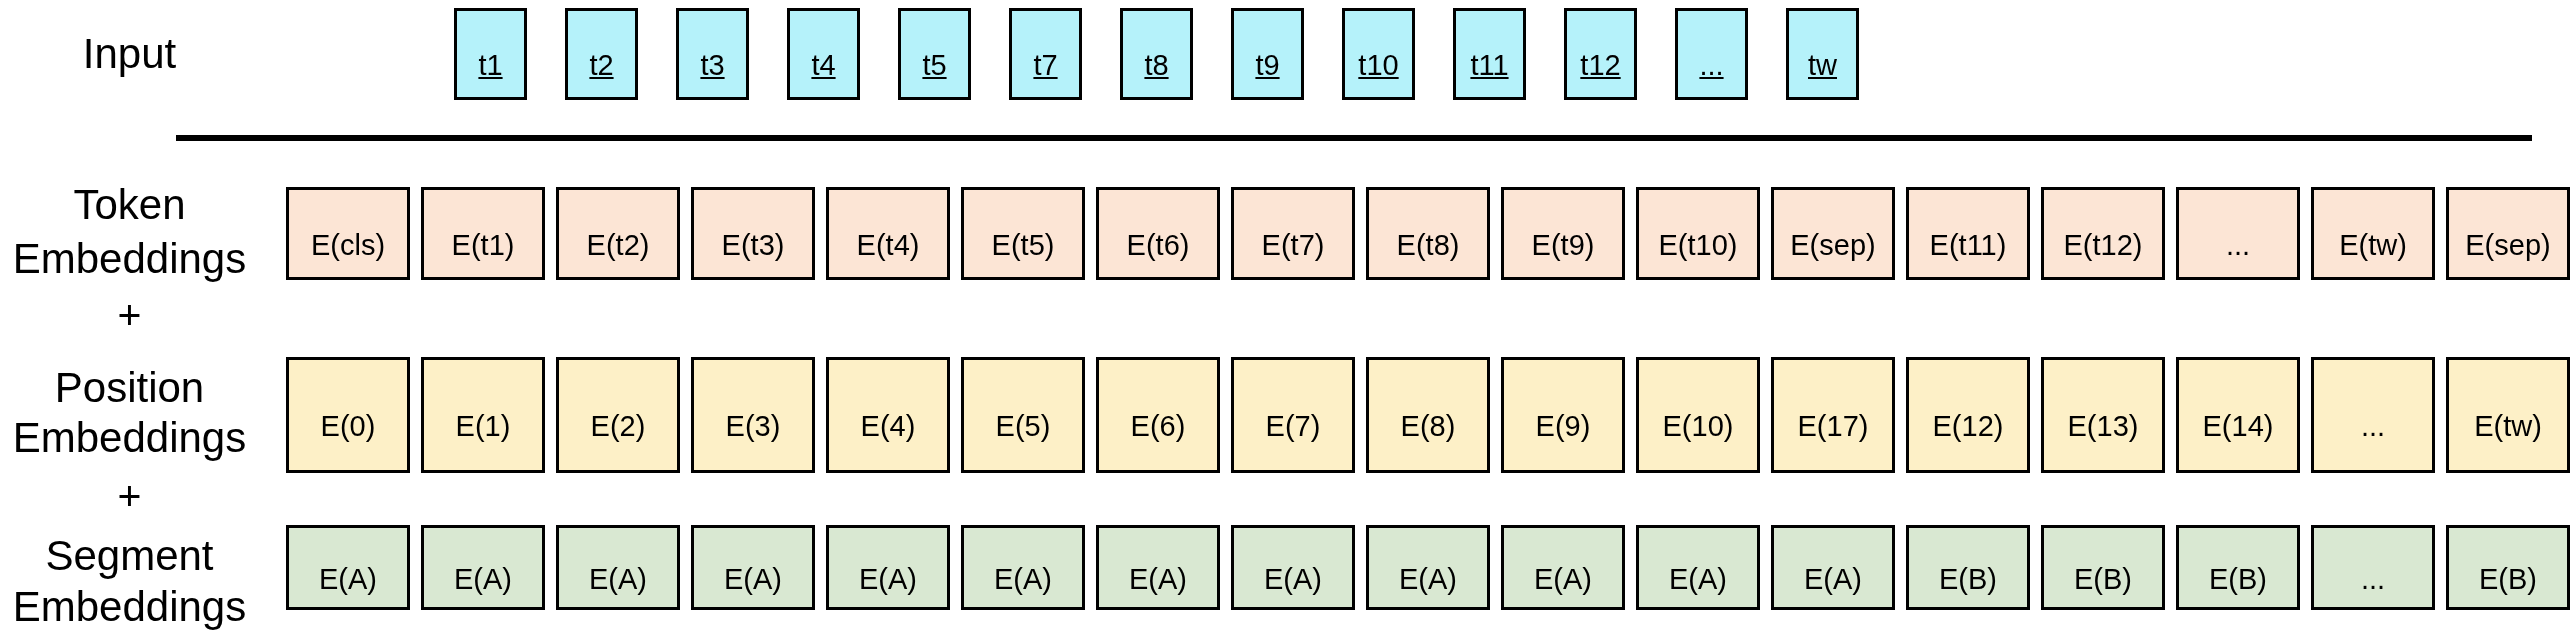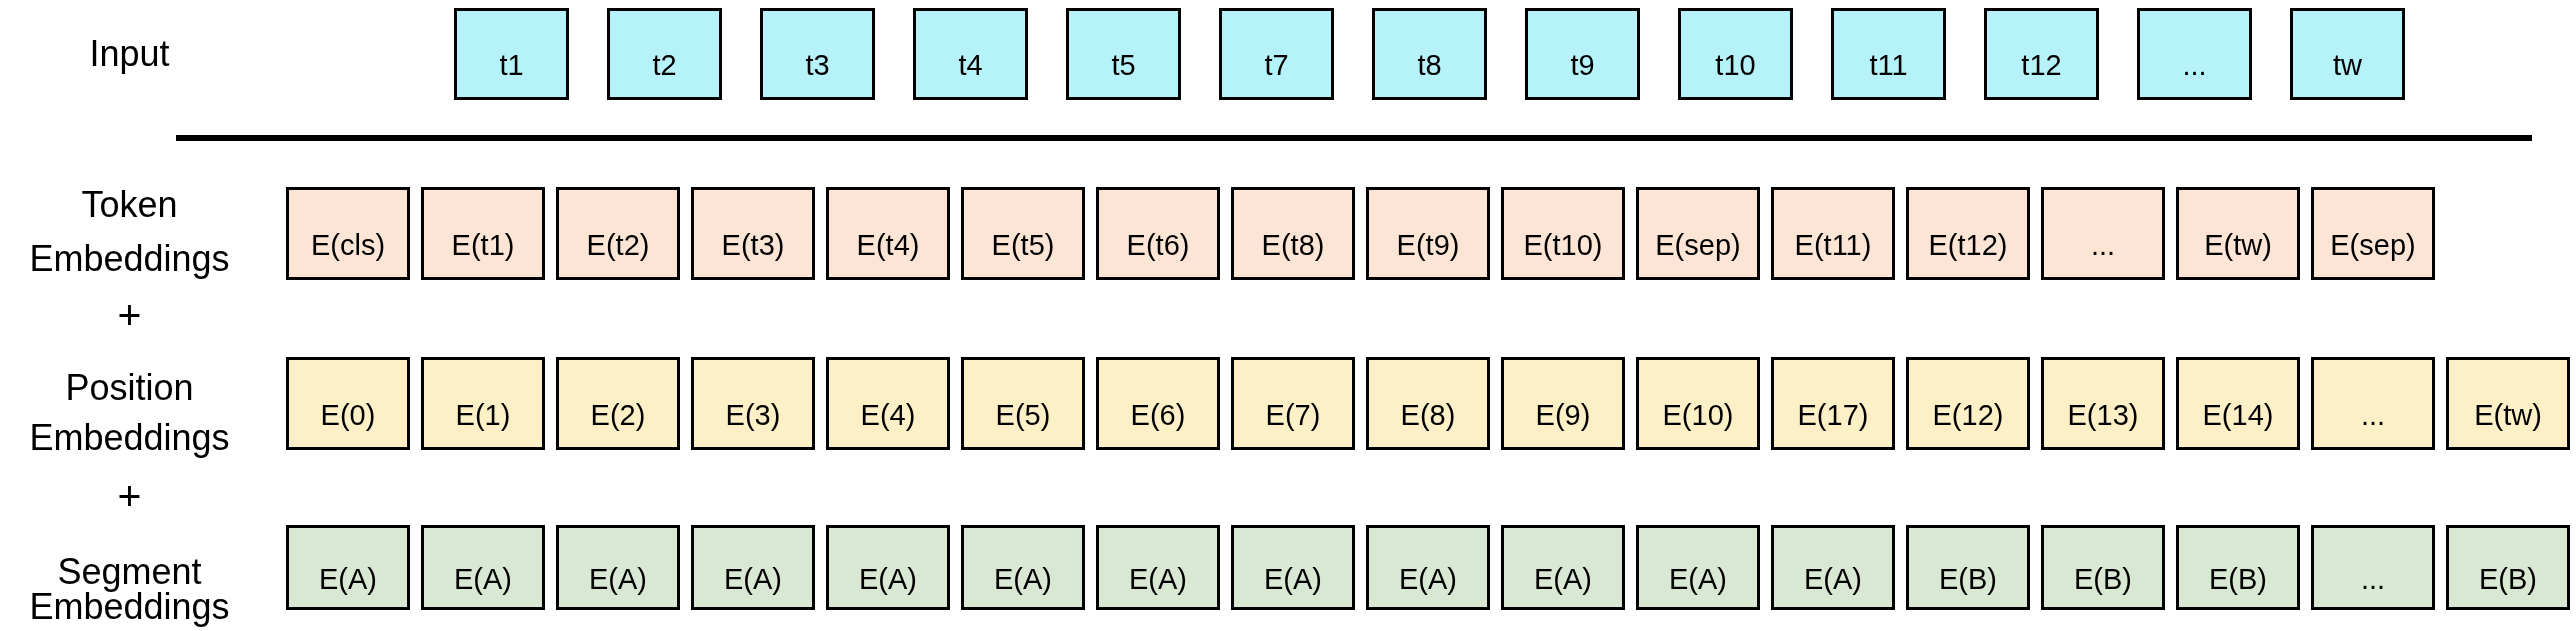--- a/index.html
+++ b/index.html
@@ -14,21 +14,21 @@
     background: #ffffff;
     font-family: "Liberation Sans", sans-serif;
     color: #000;
     overflow: hidden;
   }
   .side-label {
     position: absolute;
     left: 0;
     width: 259px;
     text-align: center;
-    font-size: 36px;
+    font-size: 42px;
     line-height: 47px;
     white-space: nowrap;
   }
   .plus-label {
     position: absolute;
     left: 0;
     width: 259px;
     text-align: center;
     font-size: 41px;
     line-height: 47px;
@@ -54,39 +54,40 @@
     padding-top: 23.5px;
     font-size: 29px;
     white-space: nowrap;
   }
   .input-row {
     left: 454px;
     top: 7.8px;
     gap: 38px;
   }
   .input-row .box {
-    width: 115px;
+    width: 73px;
     height: 92px;
     background: var(--input-box, #b5f2fa);
+    text-decoration: underline;
   }
   .emb-row {
     left: 286px;
     gap: 11px;
   }
   .emb-row .box {
     width: 124px;
   }
   .token-row { top: 187px; }
   .token-row .box {
     height: 93px;
     background: var(--token-box, #fce5d5);
   }
   .position-row { top: 357px; }
   .position-row .box {
-    height: 93px;
+    height: 116px;
     background: var(--position-box, #fdf0c7);
   }
   .segment-row { top: 525px; }
   .segment-row .box {
     height: 85px;
     background: var(--segment-box, #d9e8d2);
   }
 </style>
 </head>
 <body>
@@ -117,20 +118,21 @@
   <div class="side-label" style="top: 235px;">Embeddings</div>
 
   <div class="row emb-row token-row">
       <div class="box">E(cls)</div>
       <div class="box">E(t1)</div>
       <div class="box">E(t2)</div>
       <div class="box">E(t3)</div>
       <div class="box">E(t4)</div>
       <div class="box">E(t5)</div>
       <div class="box">E(t6)</div>
+      <div class="box">E(t7)</div>
       <div class="box">E(t8)</div>
       <div class="box">E(t9)</div>
       <div class="box">E(t10)</div>
       <div class="box">E(sep)</div>
       <div class="box">E(t11)</div>
       <div class="box">E(t12)</div>
       <div class="box">...</div>
       <div class="box">E(tw)</div>
       <div class="box">E(sep)</div>
     </div>
@@ -155,21 +157,21 @@
       <div class="box">E(17)</div>
       <div class="box">E(12)</div>
       <div class="box">E(13)</div>
       <div class="box">E(14)</div>
       <div class="box">...</div>
       <div class="box">E(tw)</div>
     </div>
 
   <div class="plus-label" style="top: 473px;">+</div>
 
-  <div class="side-label" style="top: 548px;">Segment</div>
+  <div class="side-label" style="top: 532px;">Segment</div>
   <div class="side-label" style="top: 583px;">Embeddings</div>
 
   <div class="row emb-row segment-row">
       <div class="box">E(A)</div>
       <div class="box">E(A)</div>
       <div class="box">E(A)</div>
       <div class="box">E(A)</div>
       <div class="box">E(A)</div>
       <div class="box">E(A)</div>
       <div class="box">E(A)</div>

